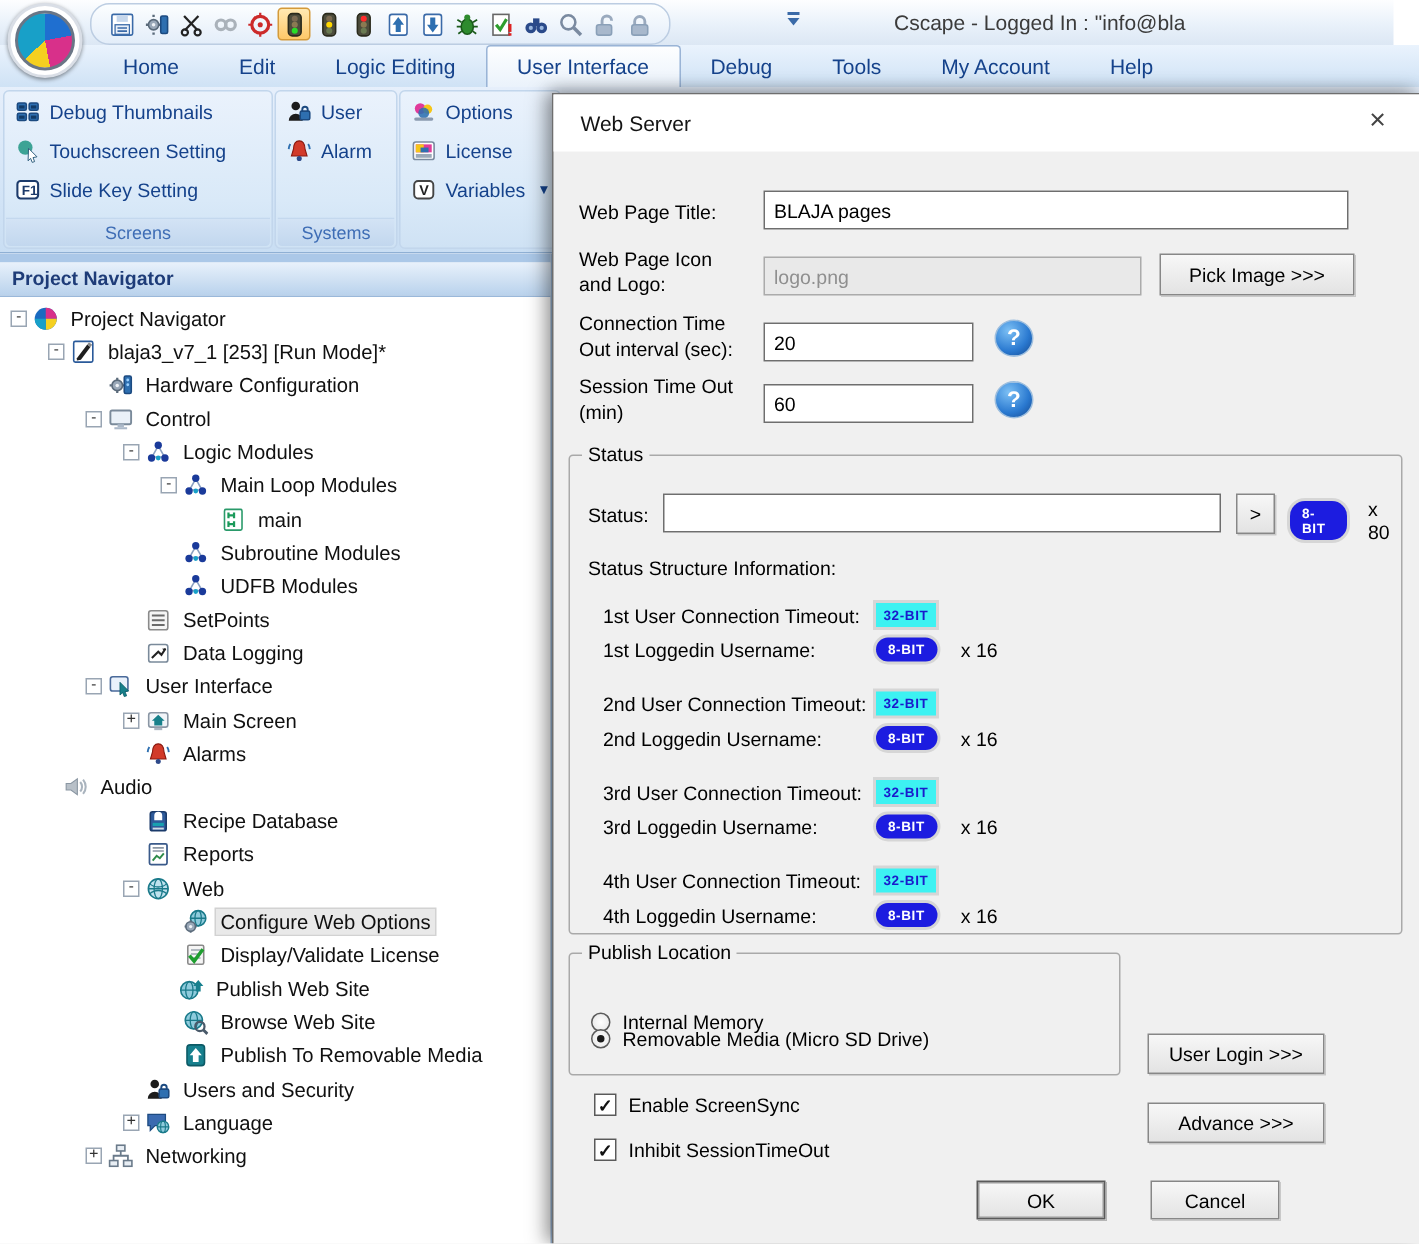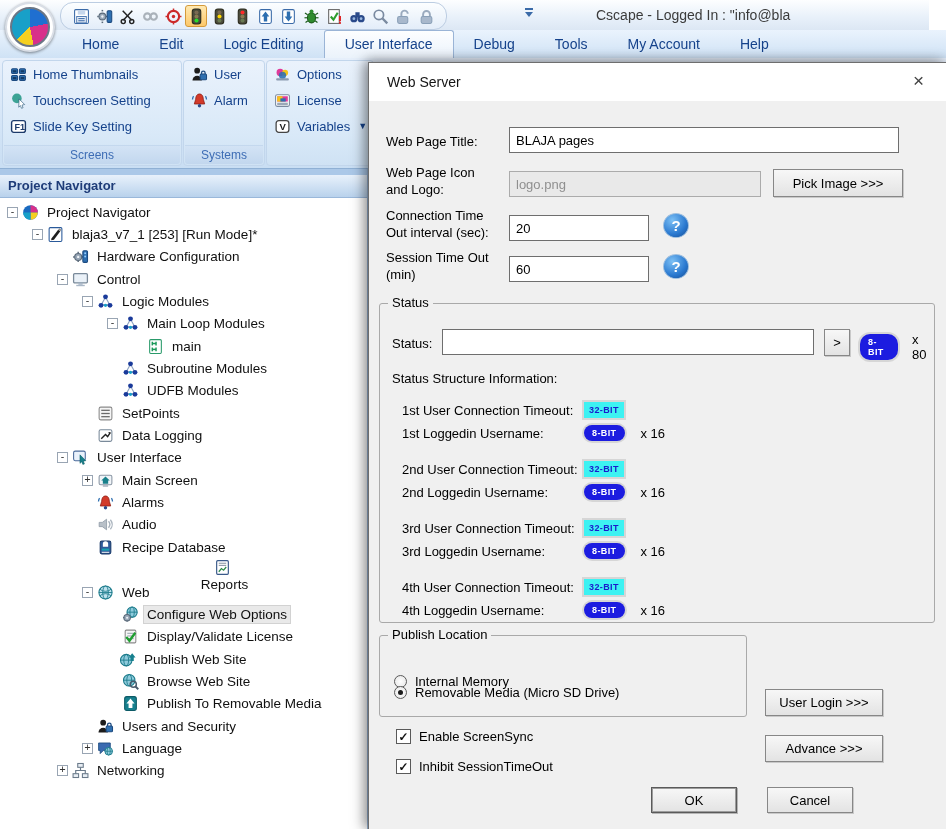--- a/index.html
+++ b/index.html
@@ -268,21 +268,21 @@
               <rect x="8.9" y="8.9" width="5.6" height="4.6" rx="1"></rect>
             </g>
             <g fill="#123a66">
               <rect x="2.6" y="4" width="3.4" height="2"></rect>
               <rect x="10" y="4" width="3.4" height="2"></rect>
               <rect x="2.6" y="10.4" width="3.4" height="2"></rect>
               <rect x="10" y="10.4" width="3.4" height="2"></rect>
             </g>
           </svg>
         </span>
-        <span>Home Thumbnails</span>
+        <span>Debug Thumbnails</span>
       </div>
       <div class="ritem">
         <span class="ic">
           <svg viewBox="0 0 16 16">
             <circle cx="6.5" cy="6" r="4.5" fill="#2a9a8a" opacity=".9"></circle>
             <path d="M8.5 6.5 L13.8 11.8 L11.3 12.3 L12.3 14.8 L10.8 15.3 L9.8 12.8 L8.2 14.3 Z" fill="#fff" stroke="#2a5a7a" stroke-width=".6"></path>
           </svg>
         </span>
         <span>Touchscreen Setting</span>
       </div>
@@ -552,21 +552,21 @@
         <span class="ticn">
           <svg viewBox="0 0 16 16">
             <path d="M8 1.8 C5.3 1.8 4.5 4.3 4.4 6.8 L3.1 11.3 H12.9 L11.6 6.8 C11.5 4.3 10.7 1.8 8 1.8 Z" fill="#d23a2a" stroke="#8a1a10" stroke-width=".7"></path>
             <circle cx="8" cy="12.9" r="1.6" fill="#2e4a8a"></circle>
             <path d="M2.4 3.8 A6.5 6.5 0 0 0 1.4 7" stroke="#2e6fb0" fill="none" stroke-width="1.2"></path>
             <path d="M13.6 3.8 A6.5 6.5 0 0 1 14.6 7" stroke="#2e6fb0" fill="none" stroke-width="1.2"></path>
           </svg>
         </span>
         <span class="tlabel">Alarms</span>
       </div>
-      <div class="trow" style="padding-left: 82px;">
+      <div class="trow" style=" margin-left: 27px;">
         <span class="tspacer"></span>
         <span class="ticn">
           <svg viewBox="0 0 16 16">
             <path d="M2 6 H5 L9 3 V13 L5 10 H2 Z" fill="#b8c0c8" stroke="#8a96a2" stroke-width=".7"></path>
             <path d="M10.8 5 A4.5 4.5 0 0 1 10.8 11" fill="none" stroke="#aab4be" stroke-width="1.3"></path>
             <path d="M12.6 3.5 A7 7 0 0 1 12.6 12.5" fill="none" stroke="#aab4be" stroke-width="1.3"></path>
           </svg>
         </span>
         <span class="tlabel">Audio</span>
       </div>
@@ -575,21 +575,21 @@
         <span class="ticn">
           <svg viewBox="0 0 16 16">
             <rect x="3" y="2" width="10" height="12" rx="1.5" fill="#2e5a9a" stroke="#1a3a6a"></rect>
             <path d="M5.5 4.5 a2.5 2.5 0 0 1 5 0 v2.8 h-5 Z" fill="#fff"></path>
             <rect x="4.5" y="9" width="7" height="2" fill="#18a0b0"></rect>
             <rect x="4.5" y="12" width="7" height="1.2" fill="#cfd8e4"></rect>
           </svg>
         </span>
         <span class="tlabel">Recipe Database</span>
       </div>
-      <div class="trow" style="padding-left: 82px; flex-direction: column;">
+      <div class="trow" style="padding-left: 82px;">
         <span class="tspacer"></span>
         <span class="ticn">
           <svg viewBox="0 0 16 16">
             <rect x="2.5" y="1.5" width="11" height="13" rx="1" fill="#fff" stroke="#3a5a8a" stroke-width="1.1"></rect>
             <g stroke="#8a96a4" stroke-width="1">
               <line x1="4.5" y1="4" x2="11.5" y2="4"></line>
               <line x1="4.5" y1="6" x2="11.5" y2="6"></line>
             </g>
             <path d="M4.5 12 L7 9 L9 10.5 L11.5 7.5" fill="none" stroke="#2e8b4a" stroke-width="1.2"></path>
           </svg>

